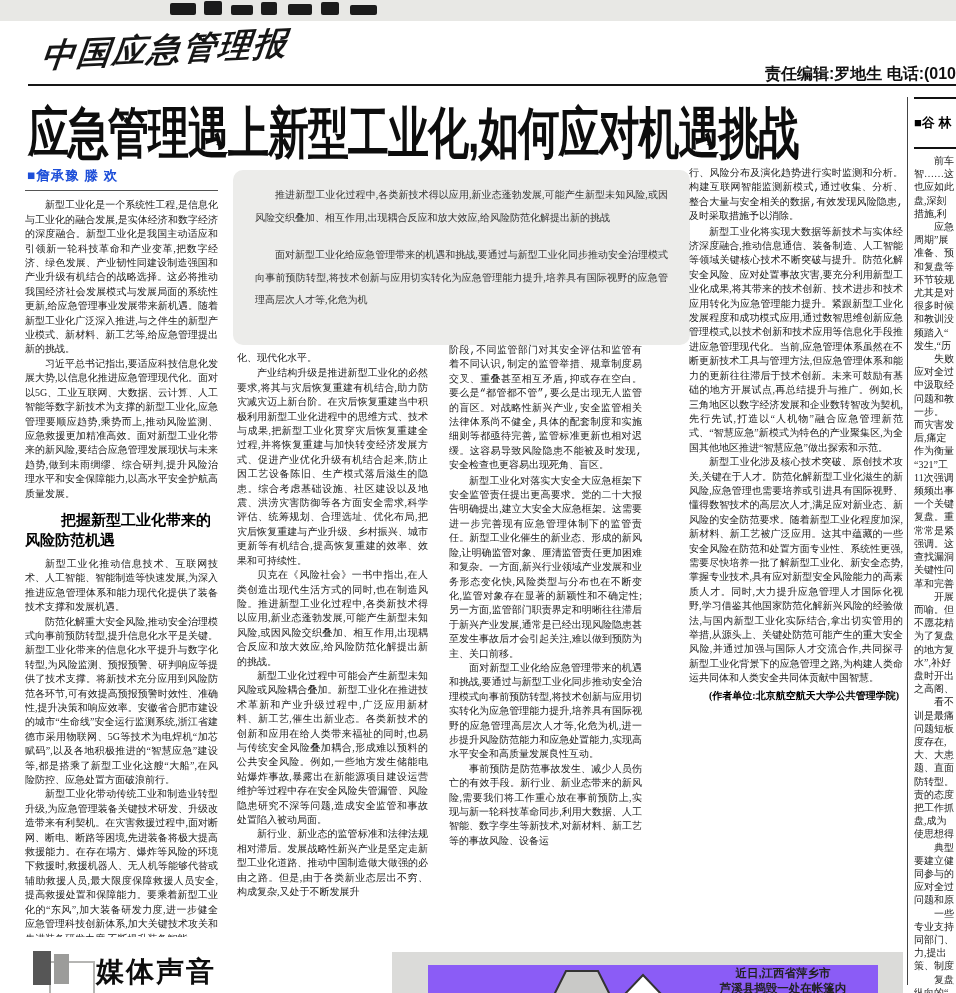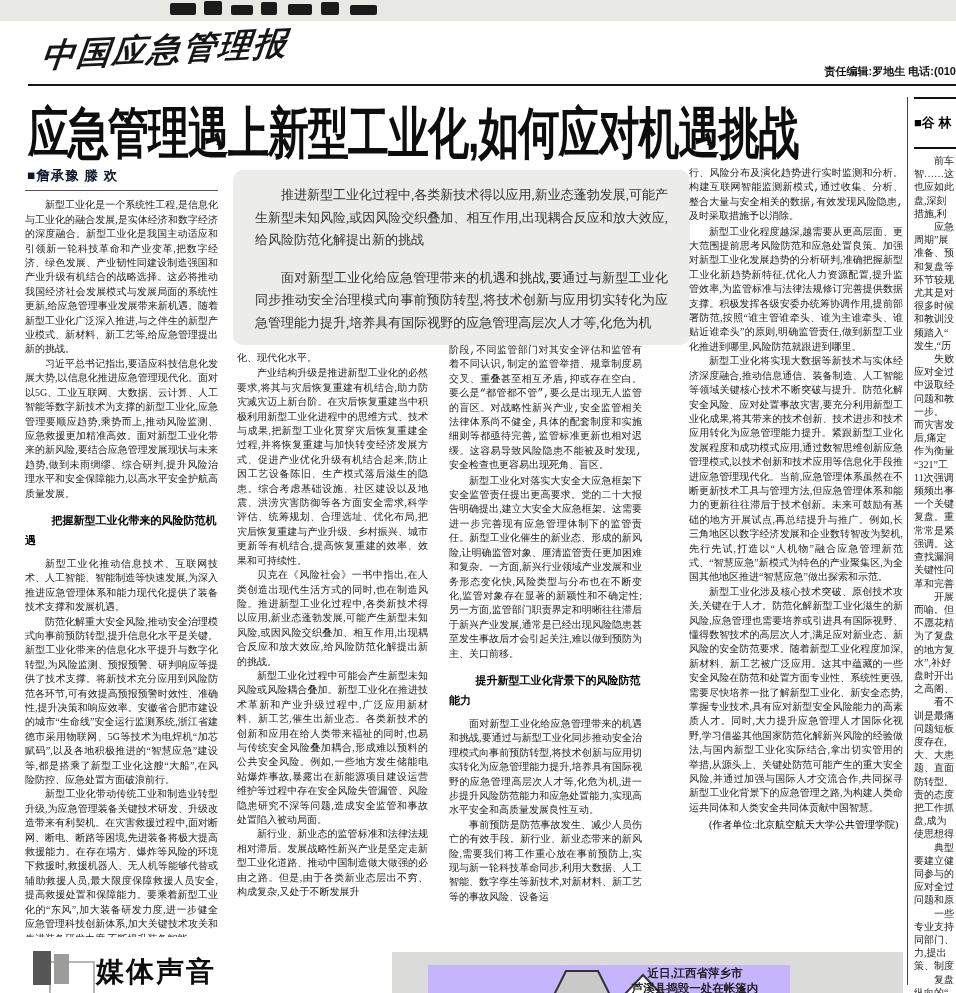--- a/index.html
+++ b/index.html
@@ -11,54 +11,54 @@
   .blob{position:absolute;background:#1b1b1b;border-radius:2px;}
   .b1{left:170px;top:3px;width:26px;height:12px}
   .b2{left:204px;top:1px;width:18px;height:14px}
   .b3{left:231px;top:5px;width:22px;height:10px}
   .b4{left:261px;top:2px;width:16px;height:13px}
   .b5{left:288px;top:4px;width:24px;height:11px}
   .b6{left:321px;top:2px;width:18px;height:13px}
   .b7{left:350px;top:5px;width:27px;height:10px}
 
   .paper-name{position:absolute;left:44px;top:34px;font-family:"DejaVu Serif",serif;font-size:33px;font-weight:bold;font-style:italic;transform:skewX(-9deg) rotate(-3deg);transform-origin:left top;letter-spacing:2px;color:#161616;}
-  .editor{position:absolute;right:0px;top:64px;font-size:11px;font-weight:600;font-family:"Liberation Sans",sans-serif;white-space:nowrap;color:#111;}
+  .editor{position:absolute;right:0px;top:64px;font-size:16px;font-weight:600;font-family:"Liberation Sans",sans-serif;white-space:nowrap;color:#111;}
   .mast-rule{position:absolute;left:28px;top:84px;width:928px;height:2px;background:#161616;}
 
   .headline{position:absolute;left:28px;top:97px;font-family:"Liberation Sans",sans-serif;font-size:41px;font-weight:900;letter-spacing:-1px;white-space:nowrap;transform:scaleY(1.35);transform-origin:left top;color:#0d0d0d;}
 
   .col{position:absolute;font-size:10px;line-height:14.4px;text-align:justify;color:#222;overflow:hidden;}
   .col1{left:25px;top:167px;width:193px;height:770px;}
   .col2{left:237px;top:352px;width:191px;height:580px;}
   .col3{left:449px;top:344px;width:193px;height:580px;}
   .col4{left:689px;top:167px;width:214px;height:766px;}
 
-  .byline{font-family:"Liberation Sans",sans-serif;font-weight:bold;font-size:13.5px;letter-spacing:1px;padding:2px 0 7px 2px;border-bottom:1px solid #555;margin-bottom:7px;color:#0f172a;}
+  .byline{font-family:"Liberation Sans",sans-serif;font-weight:bold;font-size:13.5px;letter-spacing:1px;padding:2px 0 7px 2px;border-bottom:1px solid #555;margin-bottom:7px;color:#1d4ed8;}
 
   .blk.p{text-indent:2em;}
   .blk.pc{text-indent:0;font-family:Liberation Mono, monospace;}
-  .blk.h2{font-family:"Liberation Sans",sans-serif;font-weight:bold;font-size:11px;line-height:20px;margin:9px 0 7px;text-indent:2.4em;text-align:left;color:#000;}
-  .blk.author{font-weight:normal;text-indent:2em;margin-top:3px;color:#000;}
+  .blk.h2{font-family:"Liberation Sans",sans-serif;font-weight:bold;font-size:15px;line-height:20px;margin:9px 0 7px;text-indent:2.4em;text-align:left;color:#000;}
+  .blk.author{font-weight:bold;text-indent:2em;margin-top:3px;color:#000;}
 
   .introbox{position:absolute;left:233px;top:170px;width:457px;height:175px;background:#ececea;border-radius:10px;padding:14px 22px;overflow:hidden;}
-  .intro-p{font-size:13px;line-height:22.5px;text-indent:2em;text-align:justify;color:#333;}
+  .intro-p{font-size:10px;line-height:22.5px;text-indent:2em;text-align:justify;color:#333;}
   .intro-p + .intro-p{margin-top:15px;}
 
   .vline{position:absolute;left:907px;top:97px;width:1px;height:888px;background:#444;}
   .sidecol{position:absolute;left:914px;top:97px;width:42px;height:896px;overflow:hidden;}
   .side-head{font-family:"Liberation Sans",sans-serif;font-weight:bold;font-size:13px;white-space:nowrap;border-top:2px solid #111;border-bottom:2px solid #111;padding:15px 0;margin-bottom:5px;color:#000;}
   .sline{font-size:10px;line-height:13.2px;white-space:nowrap;color:#222;}
 
   .mlogo{position:absolute;left:33px;top:951px;width:80px;height:42px;}
   .sq-white{position:absolute;left:16px;top:10px;width:46px;height:34px;background:#fff;border:2px solid #b5b5b3;}
   .sq-dark{position:absolute;left:0;top:0;width:18px;height:34px;background:#565656;}
   .sq-mid{position:absolute;left:21px;top:3px;width:15px;height:30px;background:#9c9c9a;}
   .mtitle{position:absolute;left:96px;top:953px;font-family:"Liberation Sans",sans-serif;font-size:28px;font-weight:900;letter-spacing:2px;color:#0d0d0d;}
   .mpanel{position:absolute;left:392px;top:952px;width:511px;height:41px;background:#dbdbd9;}
-  .mwhite{position:absolute;left:36px;top:13px;width:362px;height:28px;background:#c4b5fd;}
+  .mwhite{position:absolute;left:36px;top:13px;width:450px;height:28px;background:#8b5cf6;}
   .mill{position:absolute;left:120px;top:4px;}
   .mnews{position:absolute;right:10px;top:1px;width:170px;text-align:center;font-family:"Liberation Sans",sans-serif;font-weight:bold;font-size:11.5px;line-height:14.5px;color:#222;}
 </style>
 </head>
 <body>
 
 <div id="page">
 
   <div class="top-strip">
     <span class="blob b1"></span>
@@ -96,27 +96,25 @@
   <div class="col col2">
       <div class="blk pc">化、现代化水平。</div>
       <div class="blk p">产业结构升级是推进新型工业化的必然要求,将其与灾后恢复重建有机结合,助力防灾减灾迈上新台阶。在灾后恢复重建当中积极利用新型工业化进程中的思维方式、技术与成果,把新型工业化贯穿灾后恢复重建全过程,并将恢复重建与加快转变经济发展方式、促进产业优化升级有机结合起来,防止因工艺设备陈旧、生产模式落后滋生的隐患。综合考虑基础设施、社区建设以及地震、洪涝灾害防御等各方面安全需求,科学评估、统筹规划、合理选址、优化布局,把灾后恢复重建与产业升级、乡村振兴、城市更新等有机结合,提高恢复重建的效率、效果和可持续性。</div>
       <div class="blk p">贝克在《风险社会》一书中指出,在人类创造出现代生活方式的同时,也在制造风险。推进新型工业化过程中,各类新技术得以应用,新业态蓬勃发展,可能产生新型未知风险,或因风险交织叠加、相互作用,出现耦合反应和放大效应,给风险防范化解提出新的挑战。</div>
       <div class="blk p">新型工业化过程中可能会产生新型未知风险或风险耦合叠加。新型工业化在推进技术革新和产业升级过程中,广泛应用新材料、新工艺,催生出新业态。各类新技术的创新和应用在给人类带来福祉的同时,也易与传统安全风险叠加耦合,形成难以预料的公共安全风险。例如,一些地方发生储能电站爆炸事故,暴露出在新能源项目建设运营维护等过程中存在安全风险失管漏管、风险隐患研究不深等问题,造成安全监管和事故处置陷入被动局面。</div>
       <div class="blk p">新行业、新业态的监管标准和法律法规相对滞后。发展战略性新兴产业是坚定走新型工业化道路、推动中国制造做大做强的必由之路。但是,由于各类新业态层出不穷、构成复杂,又处于不断发展升</div>
     </div>
   <div class="col col3">
       <div class="blk pc">阶段,不同监管部门对其安全评估和监管有着不同认识,制定的监管举措、规章制度易交叉、重叠甚至相互矛盾,抑或存在空白。要么是“都管都不管”,要么是出现无人监管的盲区。对战略性新兴产业,安全监管相关法律体系尚不健全,具体的配套制度和实施细则等都亟待完善,监管标准更新也相对迟缓。这容易导致风险隐患不能被及时发现,安全检查也更容易出现死角、盲区。</div>
       <div class="blk p">新型工业化对落实大安全大应急框架下安全监管责任提出更高要求。党的二十大报告明确提出,建立大安全大应急框架。这需要进一步完善现有应急管理体制下的监管责任。新型工业化催生的新业态、形成的新风险,让明确监管对象、厘清监管责任更加困难和复杂。一方面,新兴行业领域产业发展和业务形态变化快,风险类型与分布也在不断变化,监管对象存在显著的新颖性和不确定性;另一方面,监管部门职责界定和明晰往往滞后于新兴产业发展,通常是已经出现风险隐患甚至发生事故后才会引起关注,难以做到预防为主、关口前移。</div>
-      <div class="blk h2">提升新型工业化背景下的风险防范能力</div>
       <div class="blk p">面对新型工业化给应急管理带来的机遇和挑战,要通过与新型工业化同步推动安全治理模式向事前预防转型,将技术创新与应用切实转化为应急管理能力提升,培养具有国际视野的应急管理高层次人才等,化危为机,进一步提升风险防范能力和应急处置能力,实现高水平安全和高质量发展良性互动。</div>
       <div class="blk p">事前预防是防范事故发生、减少人员伤亡的有效手段。新行业、新业态带来的新风险,需要我们将工作重心放在事前预防上,实现与新一轮科技革命同步,利用大数据、人工智能、数字孪生等新技术,对新材料、新工艺等的事故风险、设备运</div>
     </div>
   <div class="col col4">
       <div class="blk pc">行、风险分布及演化趋势进行实时监测和分析。构建互联网智能监测新模式,通过收集、分析、整合大量与安全相关的数据,有效发现风险隐患,及时采取措施予以消除。</div>
-      <div class="blk p">新型工业化程度越深,越需要从更高层面、更大范围提前思考风险防范和应急处置良策。加强对新型工业化发展趋势的分析研判,准确把握新型工业化新趋势新特征,优化人力资源配置,提升监管效率,为监管标准与法律法规修订完善提供数据支撑。积极发挥各级安委办统筹协调作用,提前部署防范,按照“谁主管谁牵头、谁为主谁牵头、谁贴近谁牵头”的原则,明确监管责任,做到新型工业化推进到哪里,风险防范就跟进到哪里。</div>
       <div class="blk p">新型工业化将实现大数据等新技术与实体经济深度融合,推动信息通信、装备制造、人工智能等领域关键核心技术不断突破与提升。防范化解安全风险、应对处置事故灾害,要充分利用新型工业化成果,将其带来的技术创新、技术进步和技术应用转化为应急管理能力提升。紧跟新型工业化发展程度和成功模式应用,通过数智思维创新应急管理模式,以技术创新和技术应用等信息化手段推进应急管理现代化。当前,应急管理体系虽然在不断更新技术工具与管理方法,但应急管理体系和能力的更新往往滞后于技术创新。未来可鼓励有基础的地方开展试点,再总结提升与推广。例如,长三角地区以数字经济发展和企业数转智改为契机,先行先试,打造以“人机物”融合应急管理新范式、“智慧应急”新模式为特色的产业聚集区,为全国其他地区推进“智慧应急”做出探索和示范。</div>
       <div class="blk p">新型工业化涉及核心技术突破、原创技术攻关,关键在于人才。防范化解新型工业化滋生的新风险,应急管理也需要培养或引进具有国际视野、懂得数智技术的高层次人才,满足应对新业态、新风险的安全防范要求。随着新型工业化程度加深,新材料、新工艺被广泛应用。这其中蕴藏的一些安全风险在防范和处置方面专业性、系统性更强,需要尽快培养一批了解新型工业化、新安全态势,掌握专业技术,具有应对新型安全风险能力的高素质人才。同时,大力提升应急管理人才国际化视野,学习借鉴其他国家防范化解新兴风险的经验做法,与国内新型工业化实际结合,拿出切实管用的举措,从源头上、关键处防范可能产生的重大安全风险,并通过加强与国际人才交流合作,共同探寻新型工业化背景下的应急管理之路,为构建人类命运共同体和人类安全共同体贡献中国智慧。</div>
       <div class="blk author">(作者单位:北京航空航天大学公共管理学院)</div>
     </div>
 
   <div class="vline"></div>
 
   <div class="sidecol">
     <div class="side-head">■谷 林</div>
     <div>

